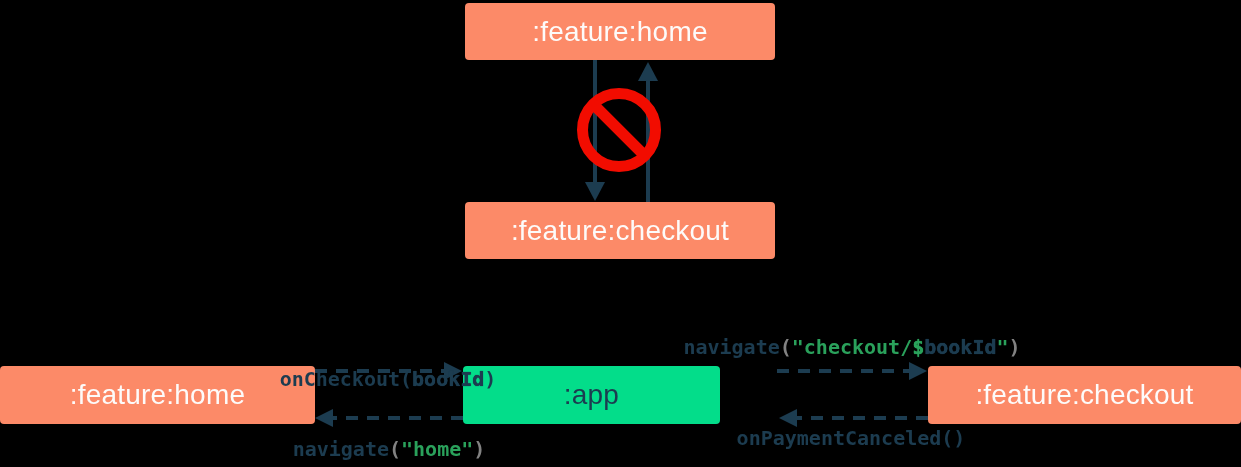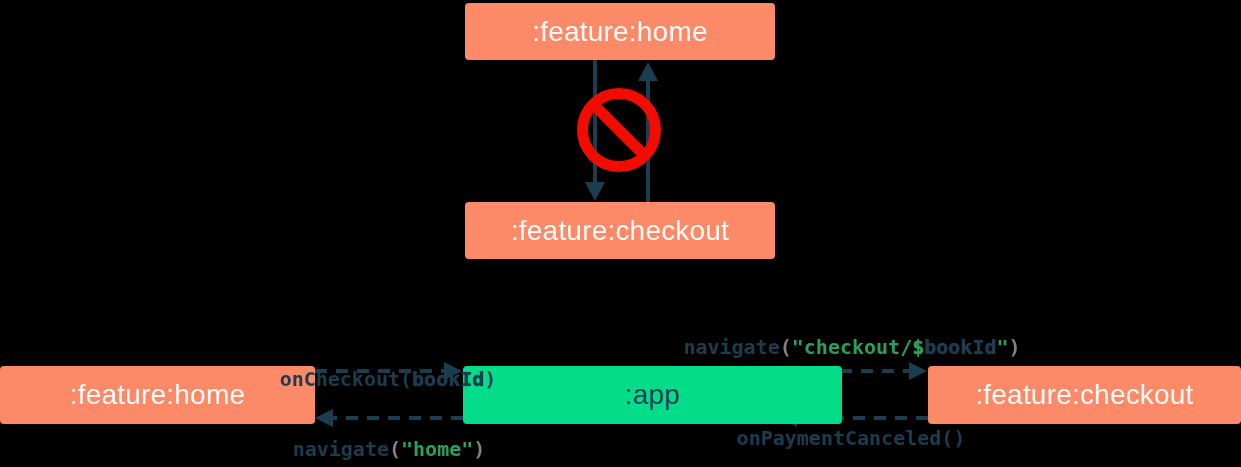--- a/index.html
+++ b/index.html
@@ -17,21 +17,21 @@
     display:flex;align-items:center;justify-content:center;
     font-size:28px;
     letter-spacing:.2px;
     white-space:nowrap;
   }
   .salmon{background:var(--module-salmon,#FC8A68);color:var(--box-text-light,#FDFBFA);}
   .green{background:var(--app-green,#03DD8A);color:var(--navy,#1C3C50);}
   .top-home{left:465px;top:3px;width:310px;height:57px;}
   .top-checkout{left:465px;top:202px;width:310px;height:57px;}
   .bottom-home{left:0px;top:366px;width:315px;height:58px;}
-  .bottom-app{left:463px;top:366px;width:379px;height:58px;}
+  .bottom-app{left:463px;top:366px;width:257px;height:58px;}
   .bottom-checkout{left:928px;top:366px;width:313px;height:58px;}
   .code-label{
     position:absolute;
     transform:translateX(-50%);
     font-family:"DejaVu Sans Mono","Liberation Mono",monospace;
     font-size:20px;line-height:24px;font-weight:bold;
     white-space:nowrap;
   }
   .lbl-on-checkout{left:388px;top:339px;margin-top:28px;}
   .lbl-navigate-checkout{left:852px;top:335px;}

